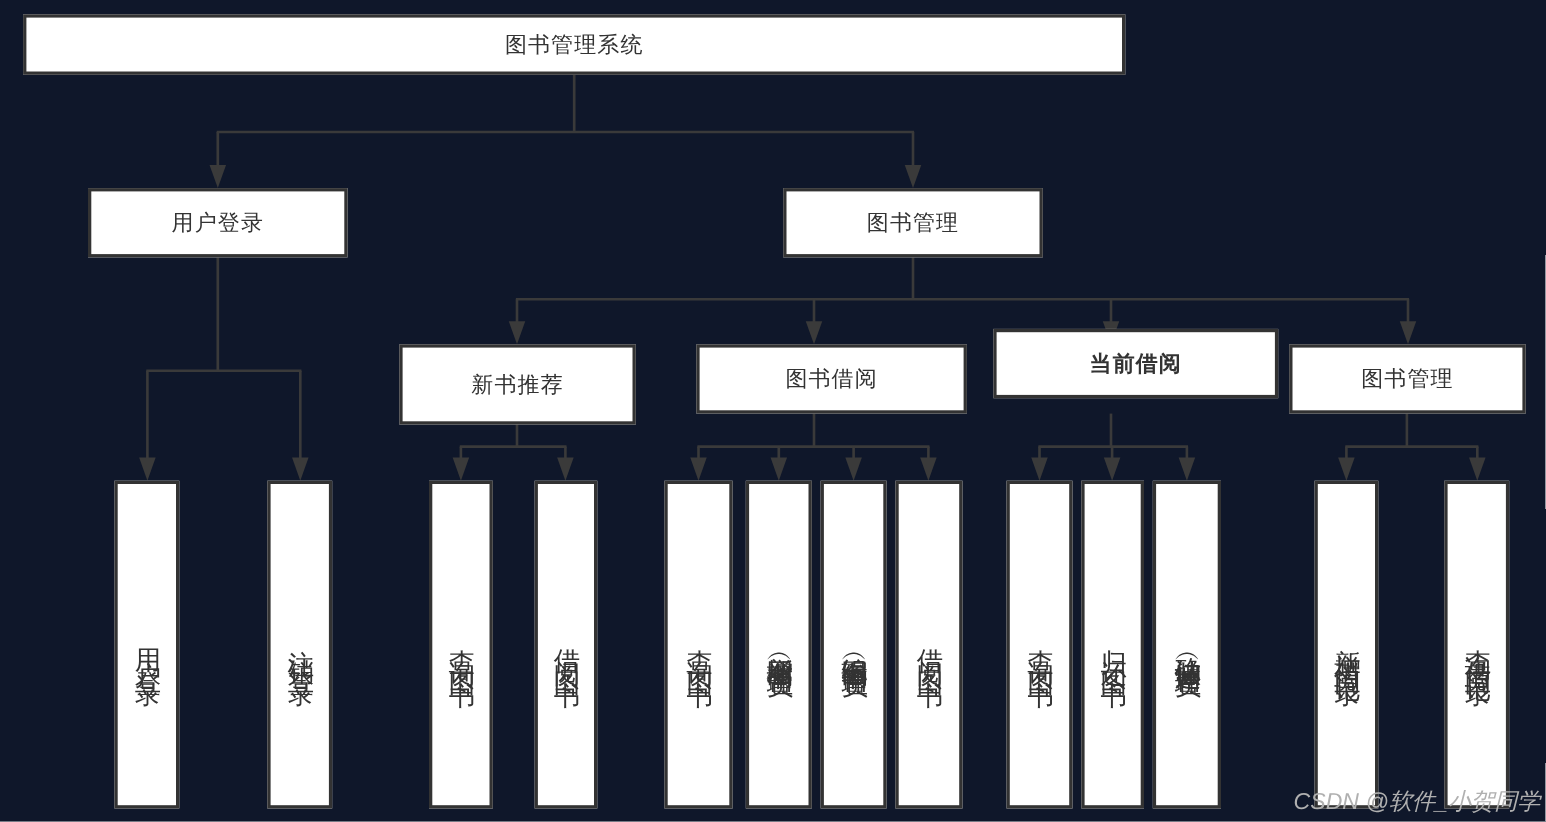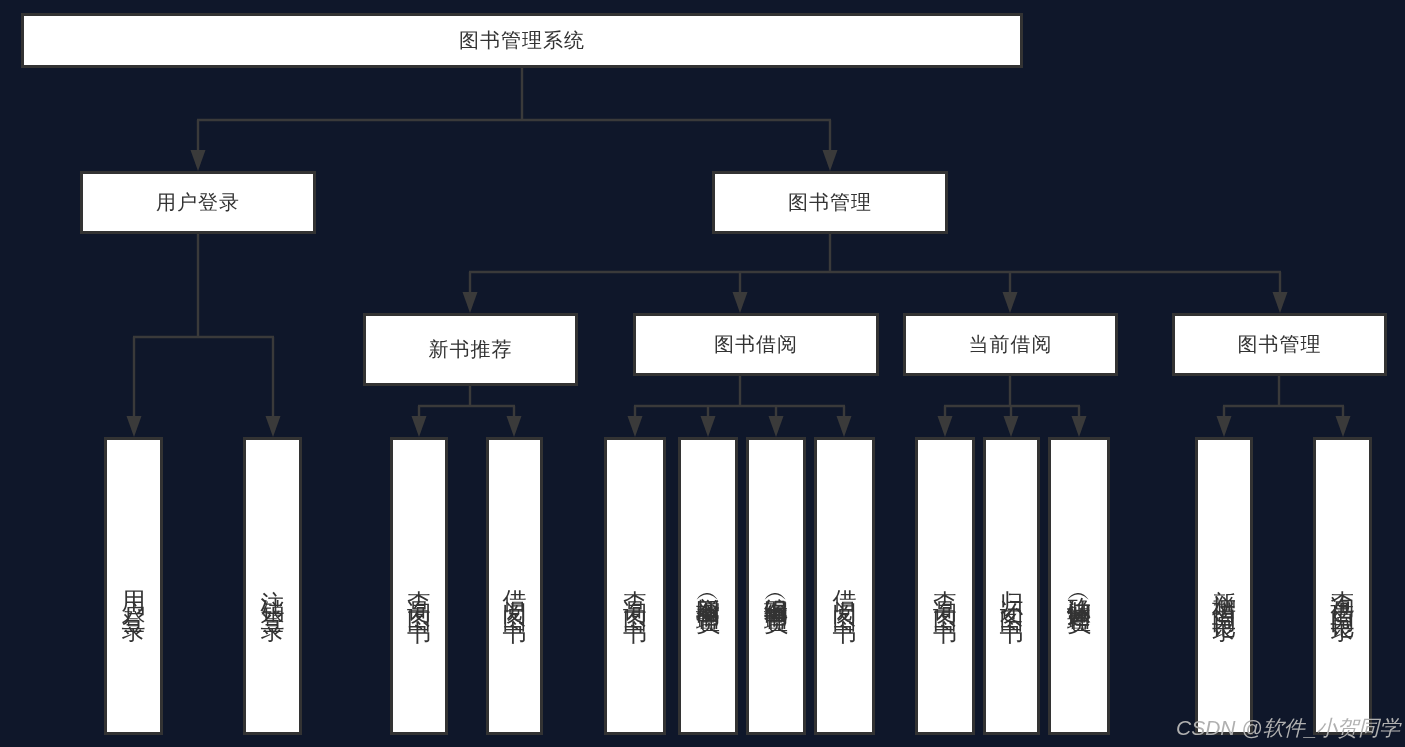--- a/index.html
+++ b/index.html
@@ -126,21 +126,21 @@
     </g>
   </svg>
 
   <div class="box h" style="left:21px; top:13px; width:1002px; height:55px;">图书管理系统</div>
 
   <div class="box h" style="left:80px; top:171px; width:236px; height:63px;">用户登录</div>
   <div class="box h" style="left:712px; top:171px; width:236px; height:63px;">图书管理</div>
 
   <div class="box h" style="left:363px; top:313px; width:215px; height:73px;">新书推荐</div>
   <div class="box h" style="left:633px; top:313px; width:246px; height:63px;">图书借阅</div>
-  <div class="box h" style="left:903px; top:313px; width:215px; height:63px;">当前借阅</div>
+  <div class="box h" style="left:903px; top:299px; width:259px; height:63px;font-weight:bold;">当前借阅</div>
   <div class="box h" style="left:1172px; top:313px; width:215px; height:63px;">图书管理</div>
 
   <div class="box v ls4" style="left:104px; top:437px; width:59px; height:298px;">
     <span>用户登录</span>
   </div>
   <div class="box v ls4" style="left:243px; top:437px; width:59px; height:298px;">
     <span>注销登录</span>
   </div>
 
   <div class="box v ls4" style="left:390px; top:437px; width:58px; height:298px;">

